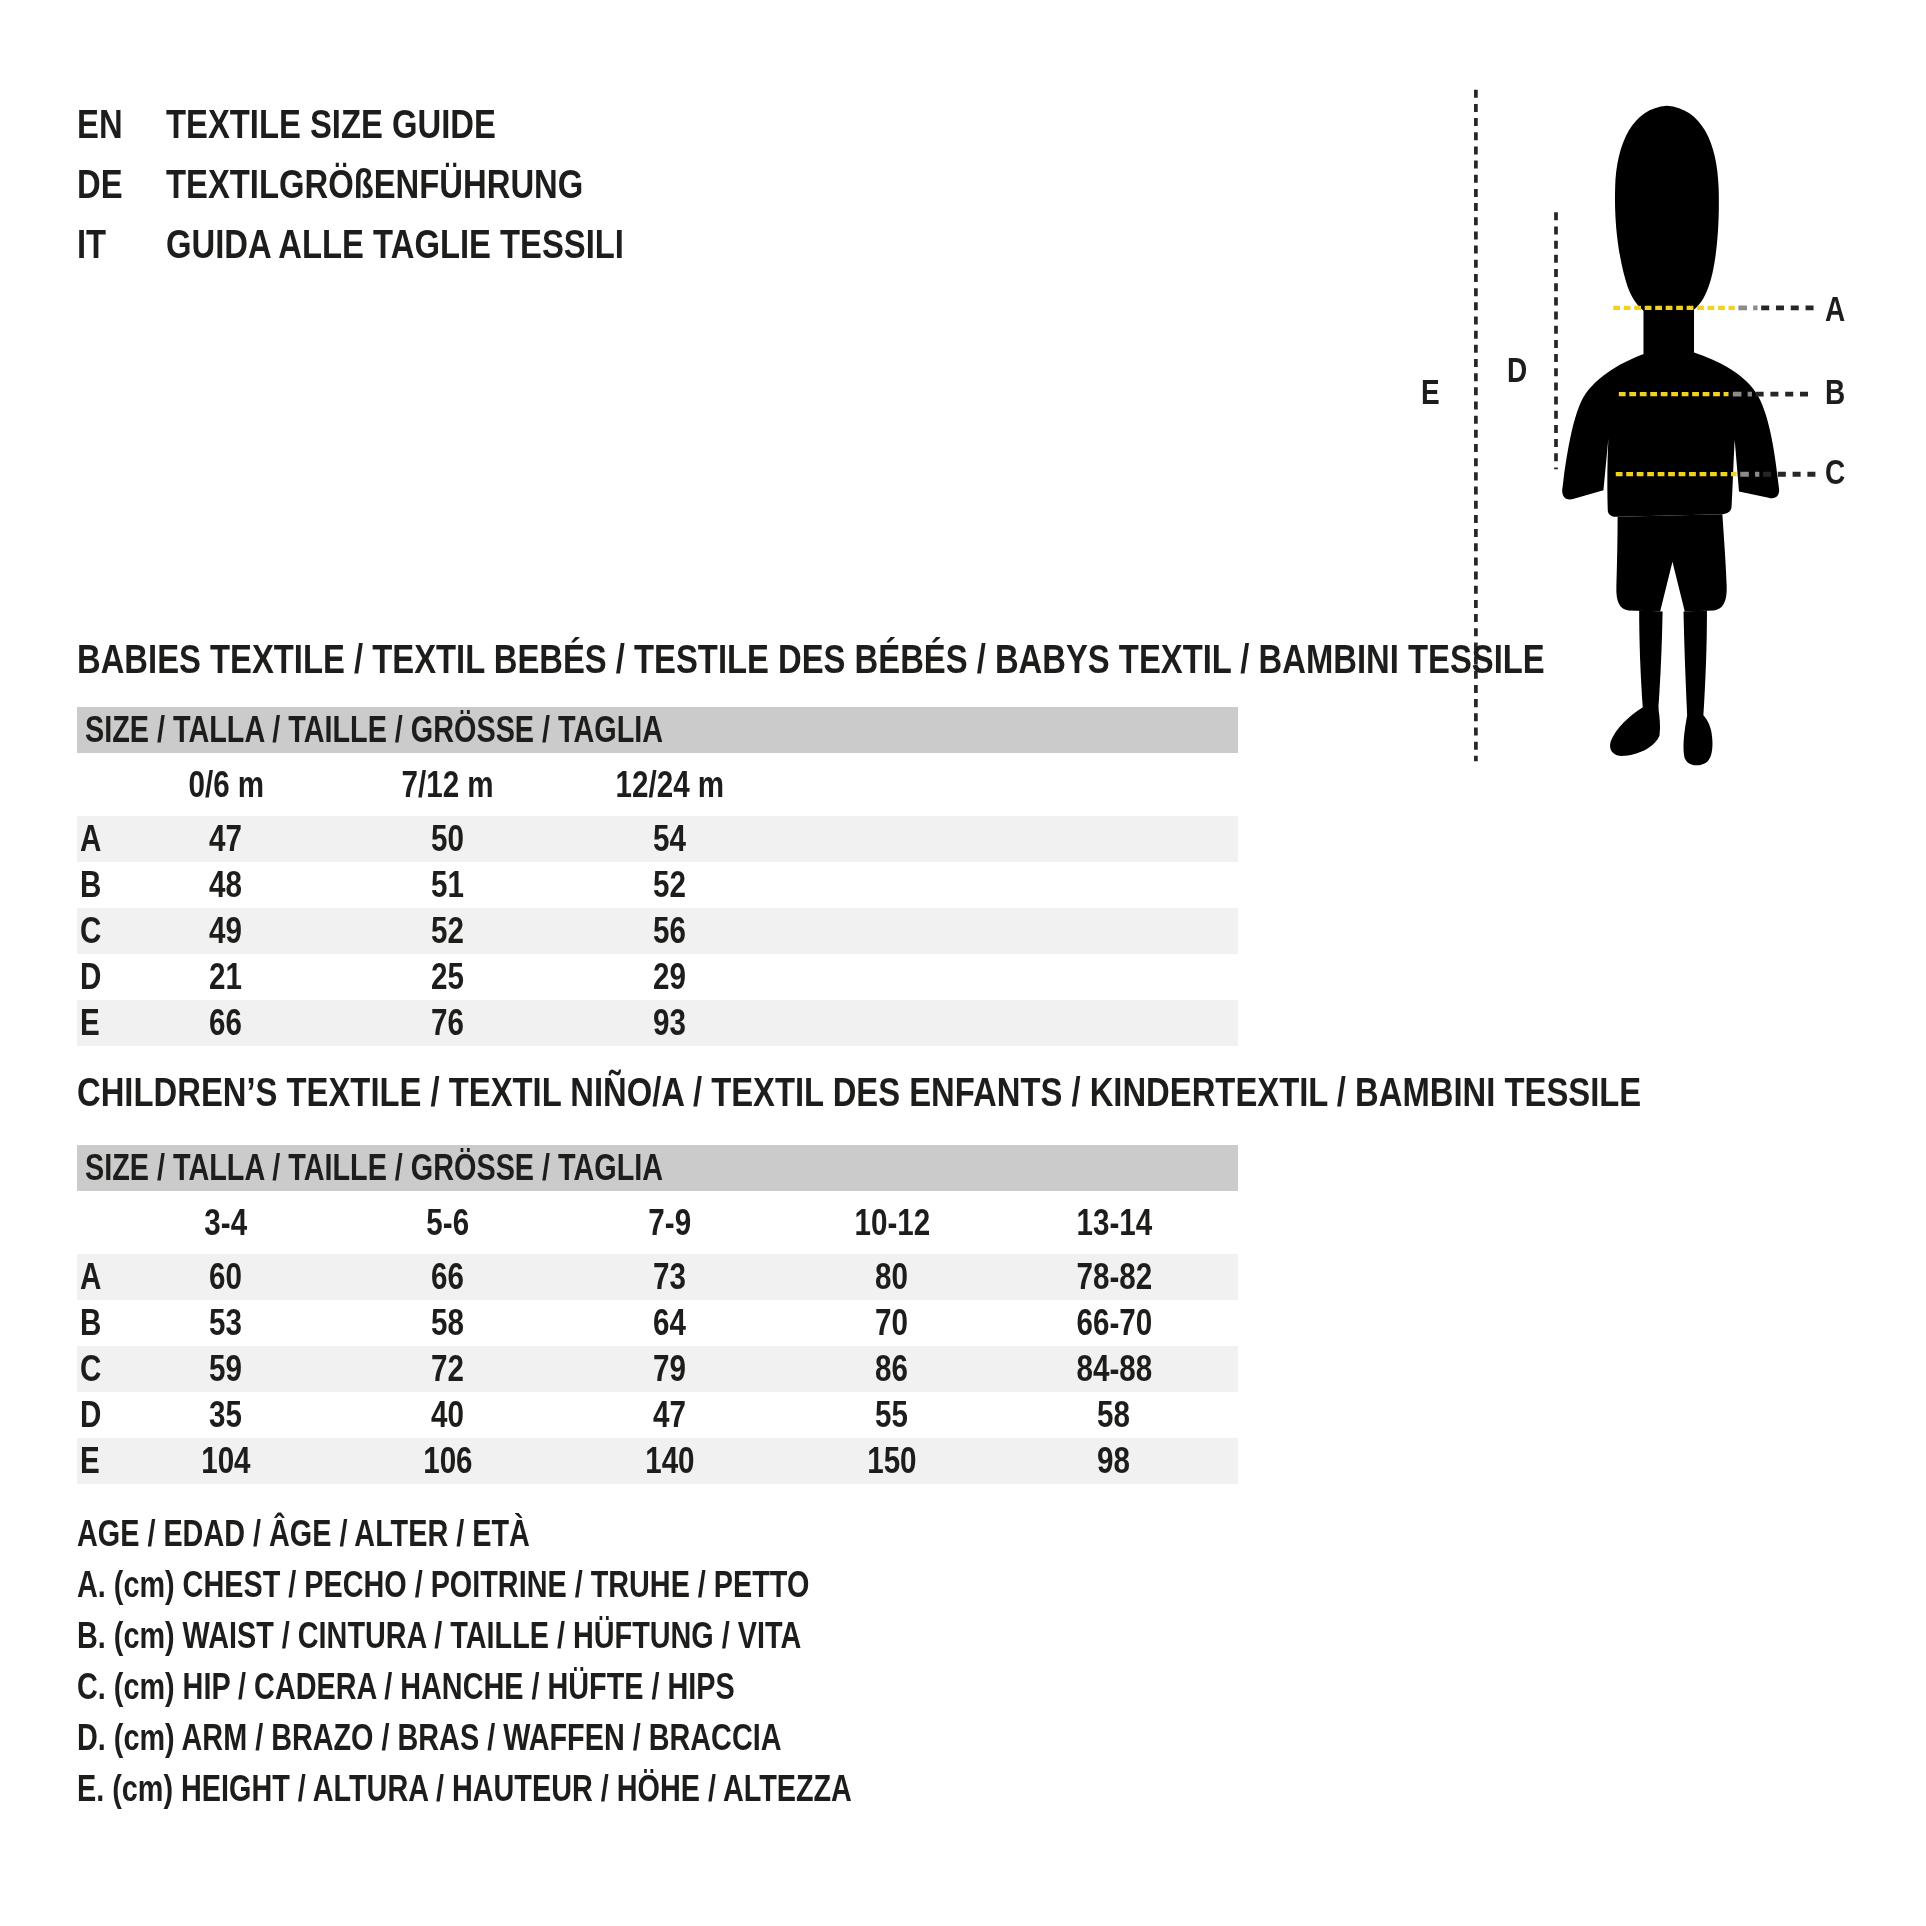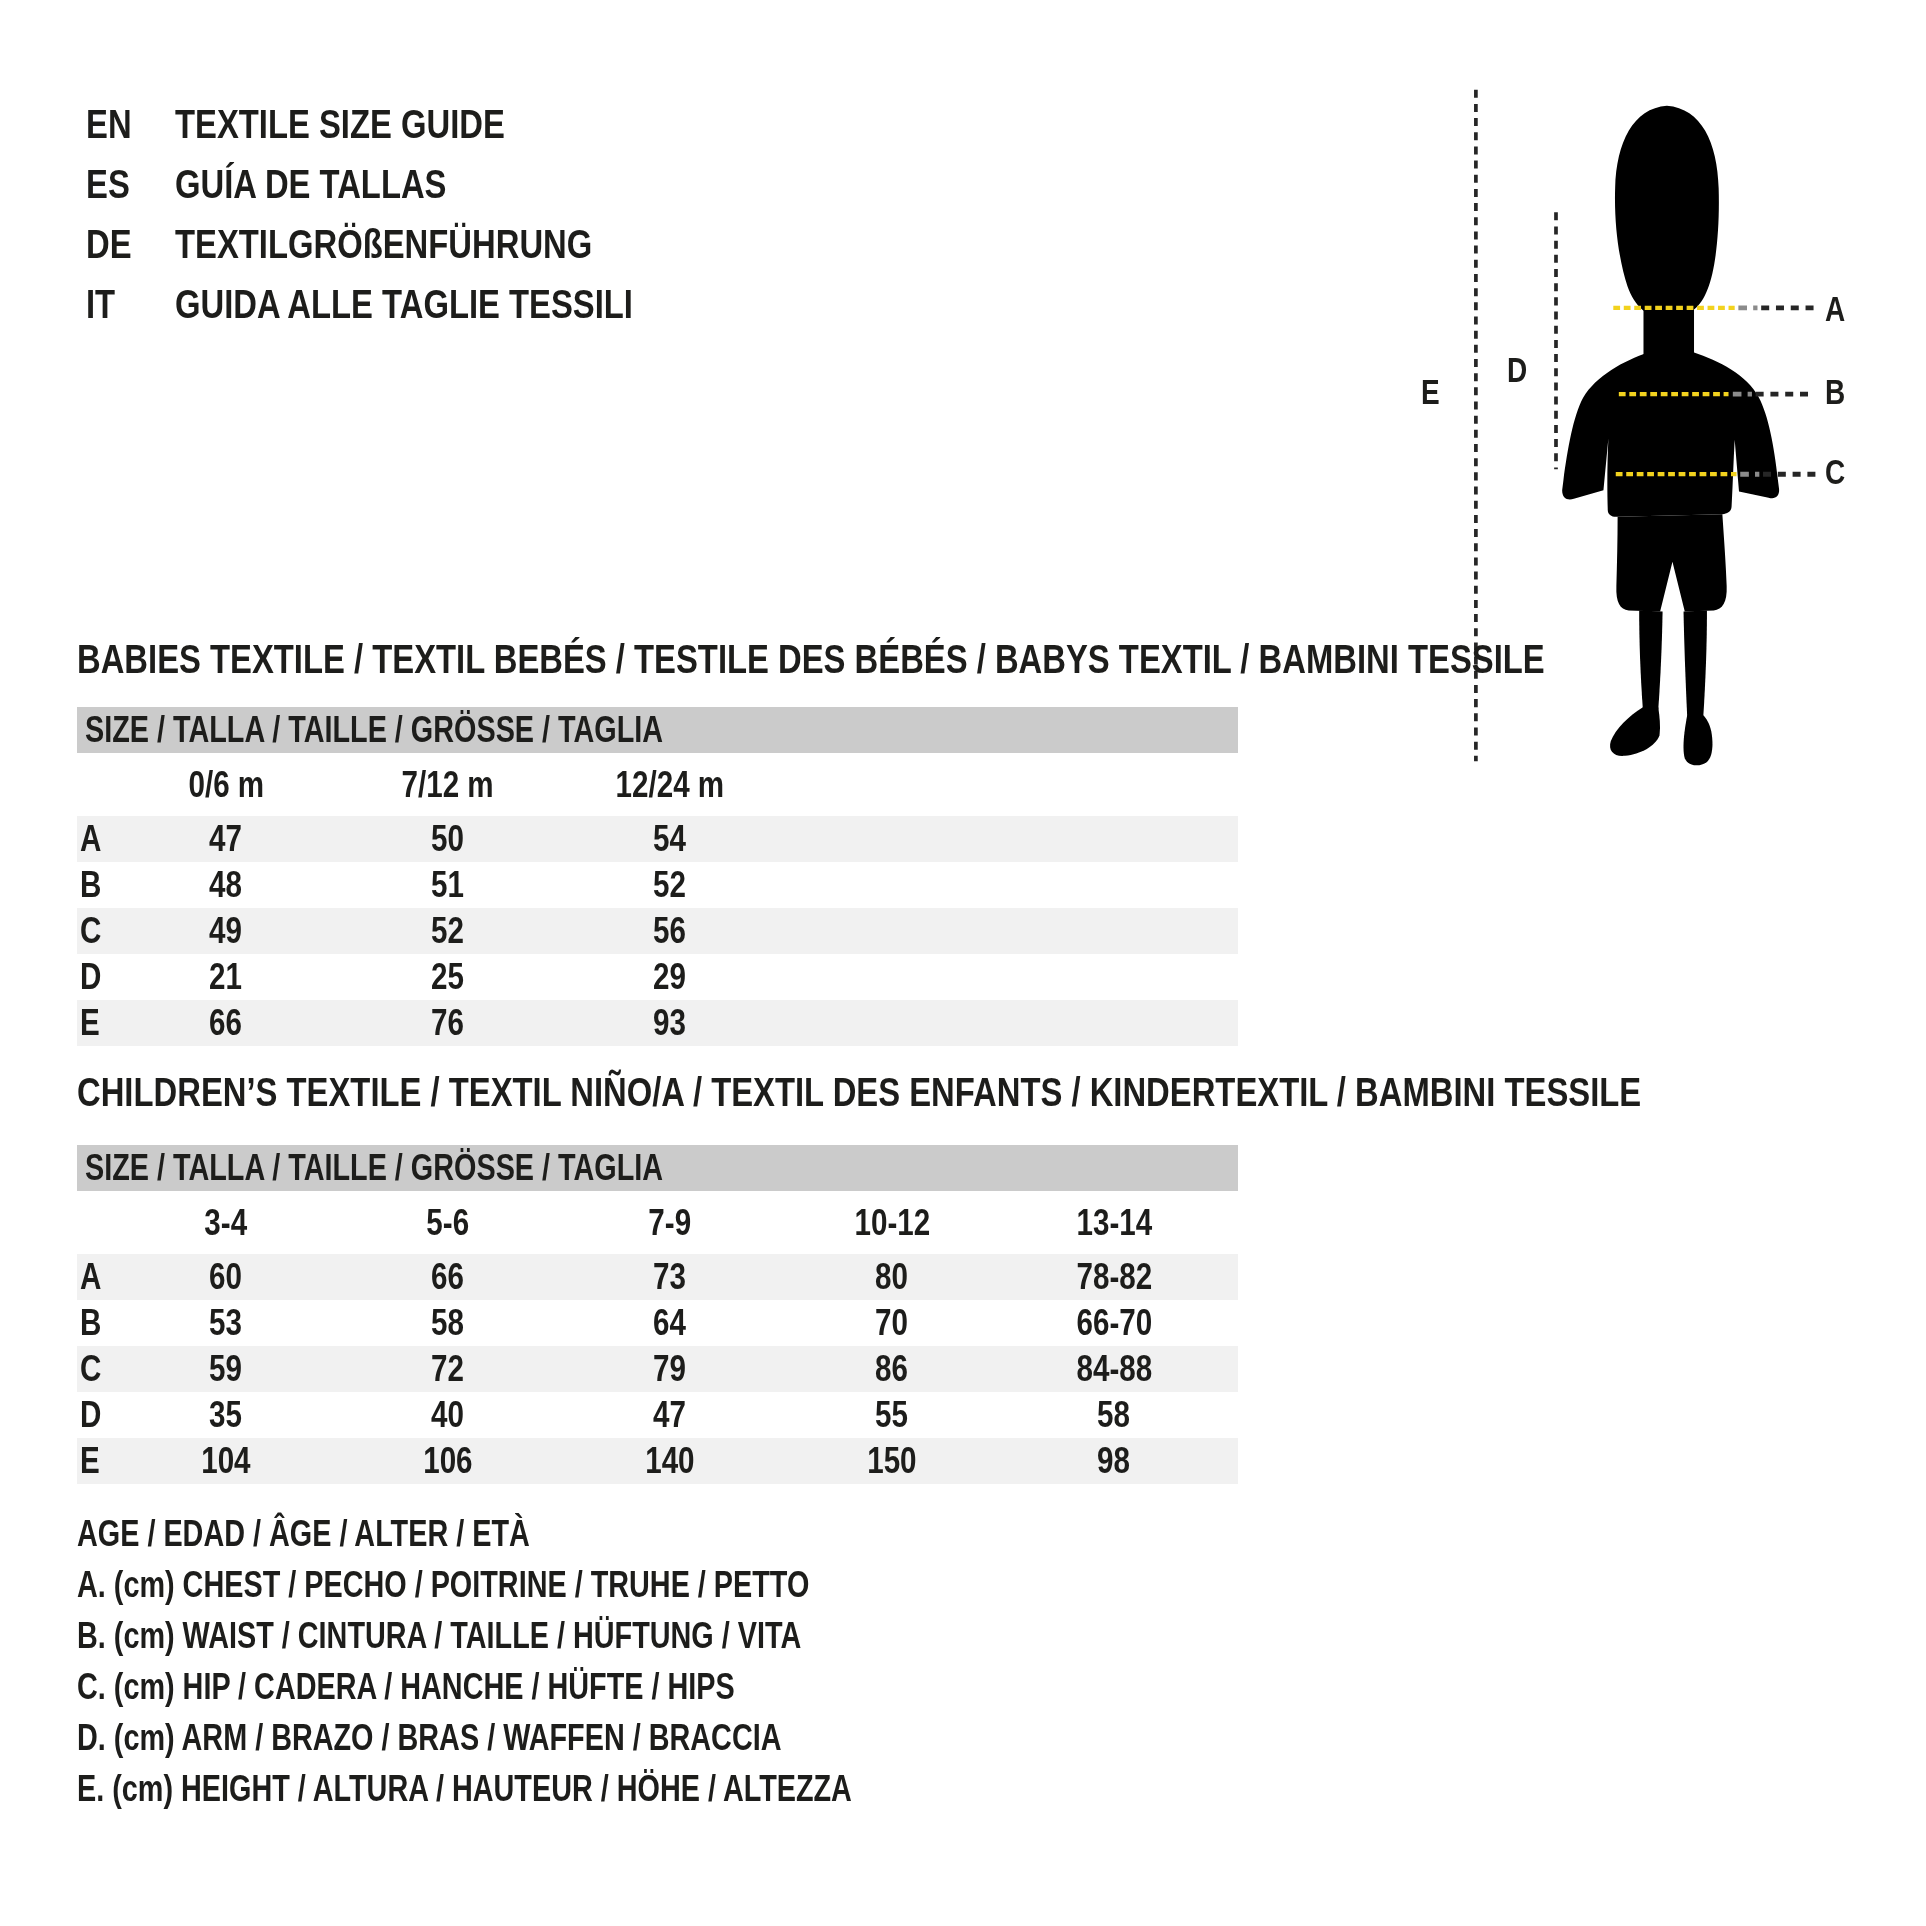--- a/index.html
+++ b/index.html
@@ -19,21 +19,21 @@
     white-space:nowrap;
   }
   .condc{
     display:inline-block;
     transform:scaleX(0.8);
     transform-origin:50% 50%;
     white-space:nowrap;
   }
   
   .lang-block{position:absolute;left:77px;top:94px;font-size:41px;line-height:60px;font-stretch:condensed;}
-  .lang-row{display:flex;margin-left:9px;}
+  .lang-row{display:flex;}
   .lang-code{display:inline-block;width:89px;flex:0 0 89px;}
   
   .section-heading{position:absolute;left:77px;font-size:41px;line-height:43px;}
   .heading-babies{top:638px;}
   .heading-children{top:1071px;}
   
   .size-table{position:absolute;left:77px;width:1161px;}
   .babies-table{top:707px;}
   .children-table{top:1145px;}
   .thead-bar{height:46px;background:#CBCBCB;display:flex;align-items:center;padding-left:8px;box-sizing:border-box;font-size:36px;}
@@ -58,24 +58,20 @@
 <body>
 
 <div class="page">
 
   <div class="lang-block">
     <div class="lang-row">
       <span class="lang-code"><span class="cond">EN</span></span>
       <span class="cond">TEXTILE SIZE GUIDE</span>
     </div>
     <div class="lang-row">
-      <span class="lang-code"><span class="cond">ES</span></span>
-      <span class="cond">GUÍA DE TALLAS</span>
-    </div>
-    <div class="lang-row">
       <span class="lang-code"><span class="cond">DE</span></span>
       <span class="cond">TEXTILGRÖßENFÜHRUNG</span>
     </div>
     <div class="lang-row">
       <span class="lang-code"><span class="cond">IT</span></span>
       <span class="cond">GUIDA ALLE TAGLIE TESSILI</span>
     </div>
   </div>
 
   <div class="figure-wrap">

